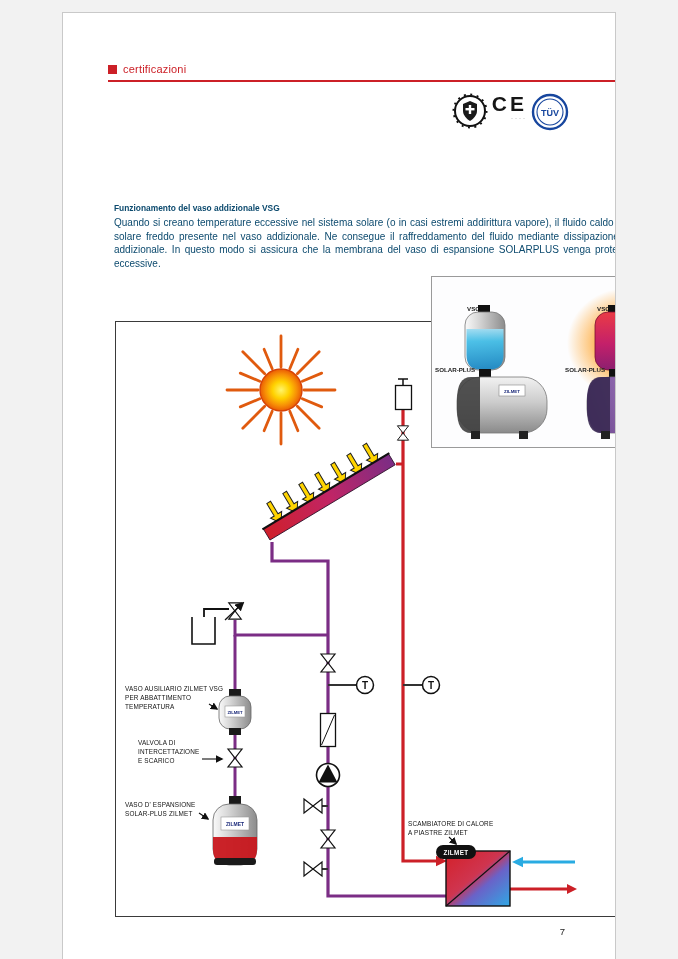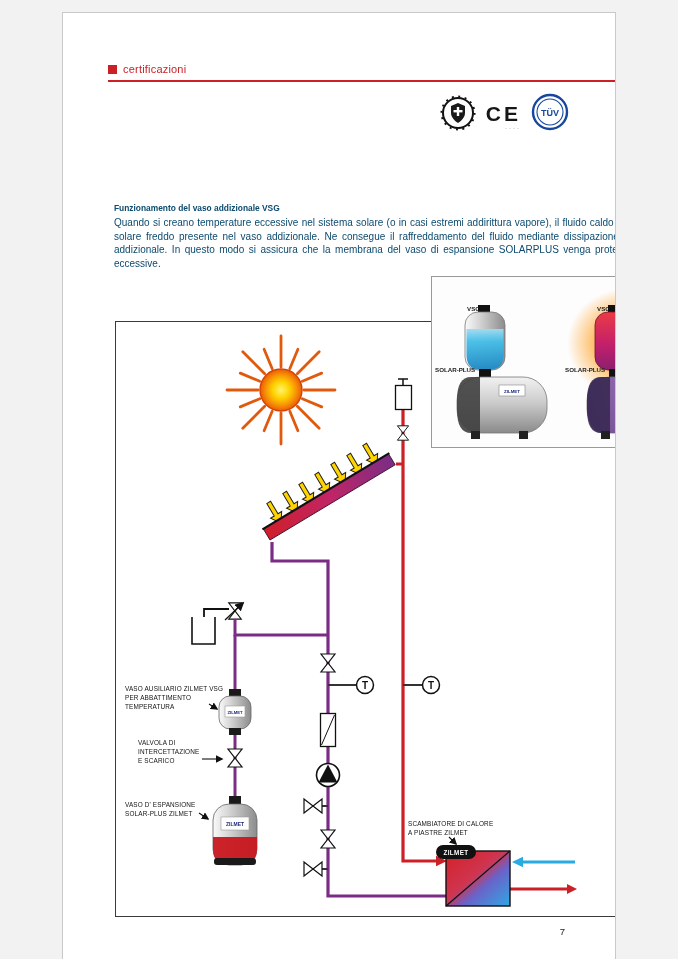--- a/index.html
+++ b/index.html
@@ -5,21 +5,21 @@
   html,body{margin:0;padding:0;background:#f2f2f2;}
   .page{
     position:relative;width:554px;height:959px;margin:12px auto;
     background:#ffffff;box-sizing:border-box;border:1px solid #c9c9c9;
     font-family:"Liberation Sans",sans-serif;overflow:hidden;
   }
   .section-header{position:absolute;top:50px;left:45px;display:flex;align-items:center;gap:6px;}
   .section-header .sq{width:9px;height:9px;background:#cc2027;}
   .section-header .lbl{color:#cc2027;font-size:11px;letter-spacing:.2px;}
   .rule{position:absolute;top:67px;left:45px;width:588px;height:2px;background:#cc2027;}
-  .logos{position:absolute;top:80px;right:46px;display:flex;align-items:flex-end;gap:10px;}
+  .logos{position:absolute;top:80px;right:46px;display:flex;align-items:flex-start;gap:4px;}
   .ce-mark{display:flex;flex-direction:column;align-items:flex-end;}
   .ce-mark .ce{font-size:21px;font-weight:bold;letter-spacing:3px;color:#161616;line-height:22px;}
   .ce-mark .sub{font-size:6px;letter-spacing:2px;color:#444;}
   .article{position:absolute;top:190px;left:51px;width:589px;color:#0c4a6e;}
   .article h1{margin:0 0 3px 0;font-size:8.4px;font-weight:bold;}
   .article p{margin:0;font-size:10px;line-height:13.6px;text-align:justify;}
   .pageno{position:absolute;top:913px;right:50px;font-size:9.5px;color:#222;}
   svg.diagram{position:absolute;left:0;top:0;}
   svg text{font-family:"Liberation Sans",sans-serif;}
   .dlabel{font-size:6.4px;fill:#111;letter-spacing:.15px;}

